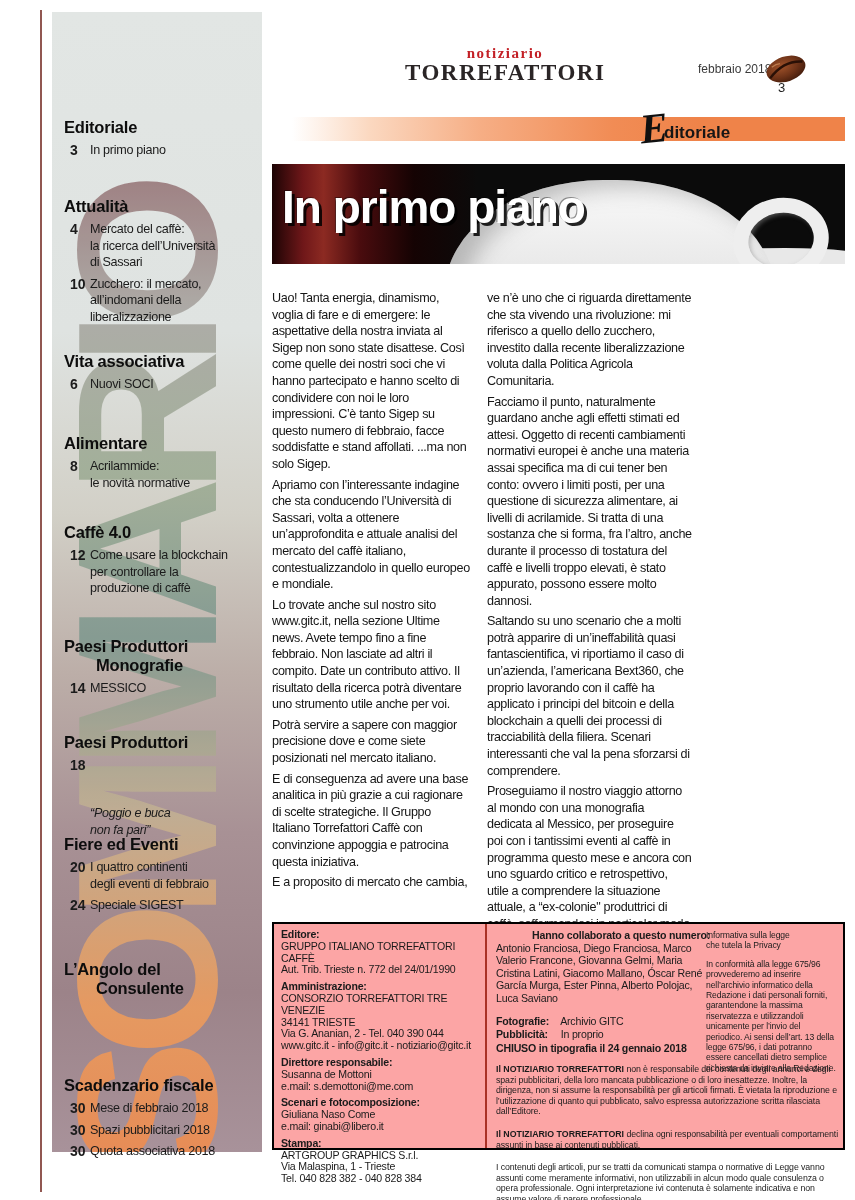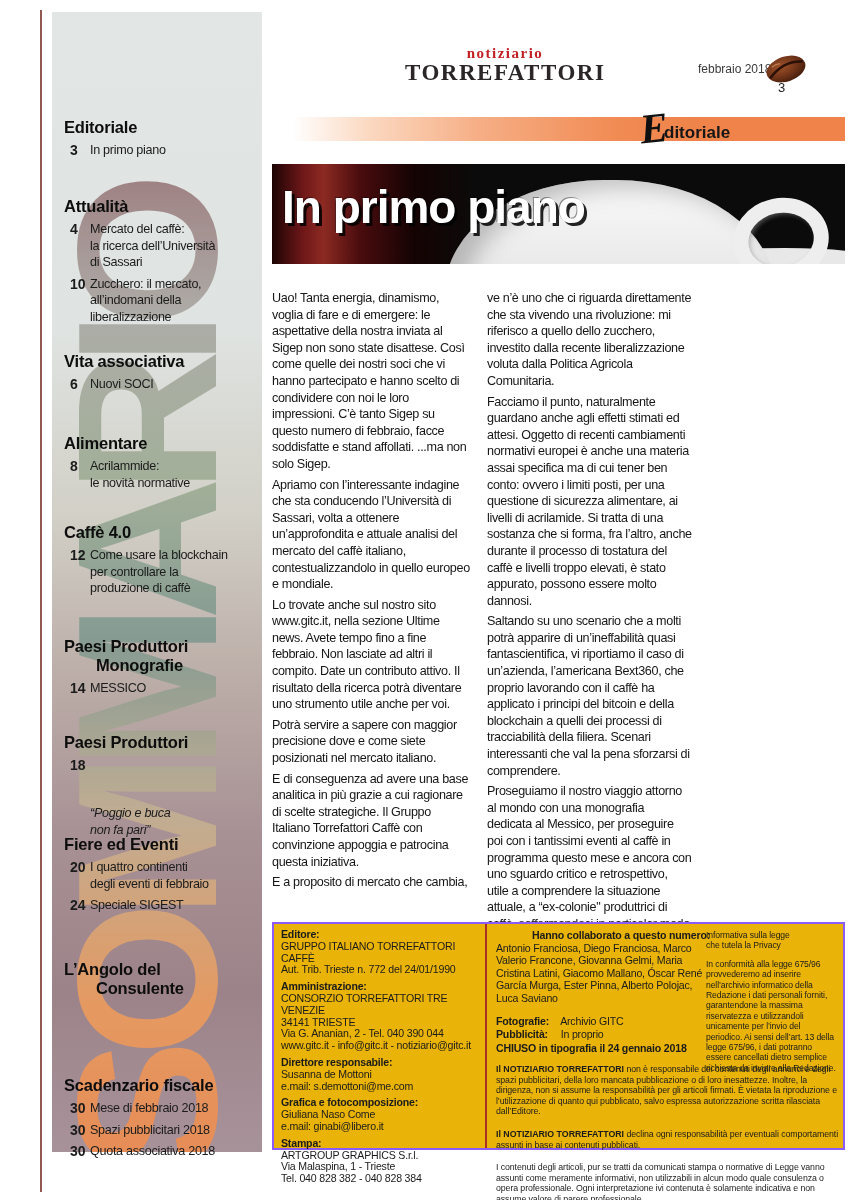--- a/index.html
+++ b/index.html
@@ -60,21 +60,21 @@
     text-shadow:3px 3px 0 rgba(0,0,0,.85),-1px -1px 0 rgba(0,0,0,.4);}
 
   
   .col{font-size:12.6px;line-height:16.6px;letter-spacing:-.35px;color:#161616;}
   .col p{margin:0 0 4px 0;}
   .col1{left:272px;top:290px;width:199px;}
   .col2{left:487px;top:290px;width:205px;}
   .signature{font-weight:bold;text-align:right;margin-top:10px;letter-spacing:-.2px;}
 
   
-  .footer-box{left:272px;top:922px;width:569px;height:224px;background:#eab308;border:2px solid #8b5cf6;box-sizing:content-box;}
+  .footer-box{left:272px;top:922px;width:569px;height:224px;background:#fca5a5;border:2px solid #000000;box-sizing:content-box;}
   .fcol-left{position:absolute;left:0;top:0;width:213px;height:224px;border-right:2px solid #a93226;
     padding:5px 6px 0 7px;box-sizing:border-box;font-size:10.6px;line-height:11.8px;letter-spacing:-.2px;}
   .fblock{margin-bottom:5px;}
   .fblock .flabel{font-weight:bold;}
   .fblock .flines{white-space:pre-line;}
   .fcol-mid{position:absolute;left:222px;top:5px;width:218px;font-size:10.6px;line-height:12.6px;letter-spacing:-.2px;}
   .collab-label{font-weight:bold;padding-left:36px;}
   .mid-kv{margin-top:1px;}
   .mid-kv .k{font-weight:bold;display:inline-block;min-width:62px;}
   .chiuso{font-weight:bold;margin-top:1px;}
@@ -264,21 +264,21 @@
 34141 TRIESTE
 Via G. Ananian, 2 - Tel. 040 390 044
 www.gitc.it - info@gitc.it - notiziario@gitc.it</div>
     </div>
     <div class="fblock">
       <div class="flabel">Direttore responsabile:</div>
       <div class="flines">Susanna de Mottoni
 e.mail: s.demottoni@me.com</div>
     </div>
     <div class="fblock">
-      <div class="flabel">Grafica e fotocomposizione:</div>
+      <div class="flabel">Scenari e fotocomposizione:</div>
       <div class="flines">Giuliana Naso Come
 e.mail: ginabi@libero.it</div>
     </div>
     <div class="fblock">
       <div class="flabel">Stampa:</div>
       <div class="flines">ARTGROUP GRAPHICS S.r.l.
 Via Malaspina, 1 - Trieste
 Tel. 040 828 382 - 040 828 384</div>
     </div>
   </div>

